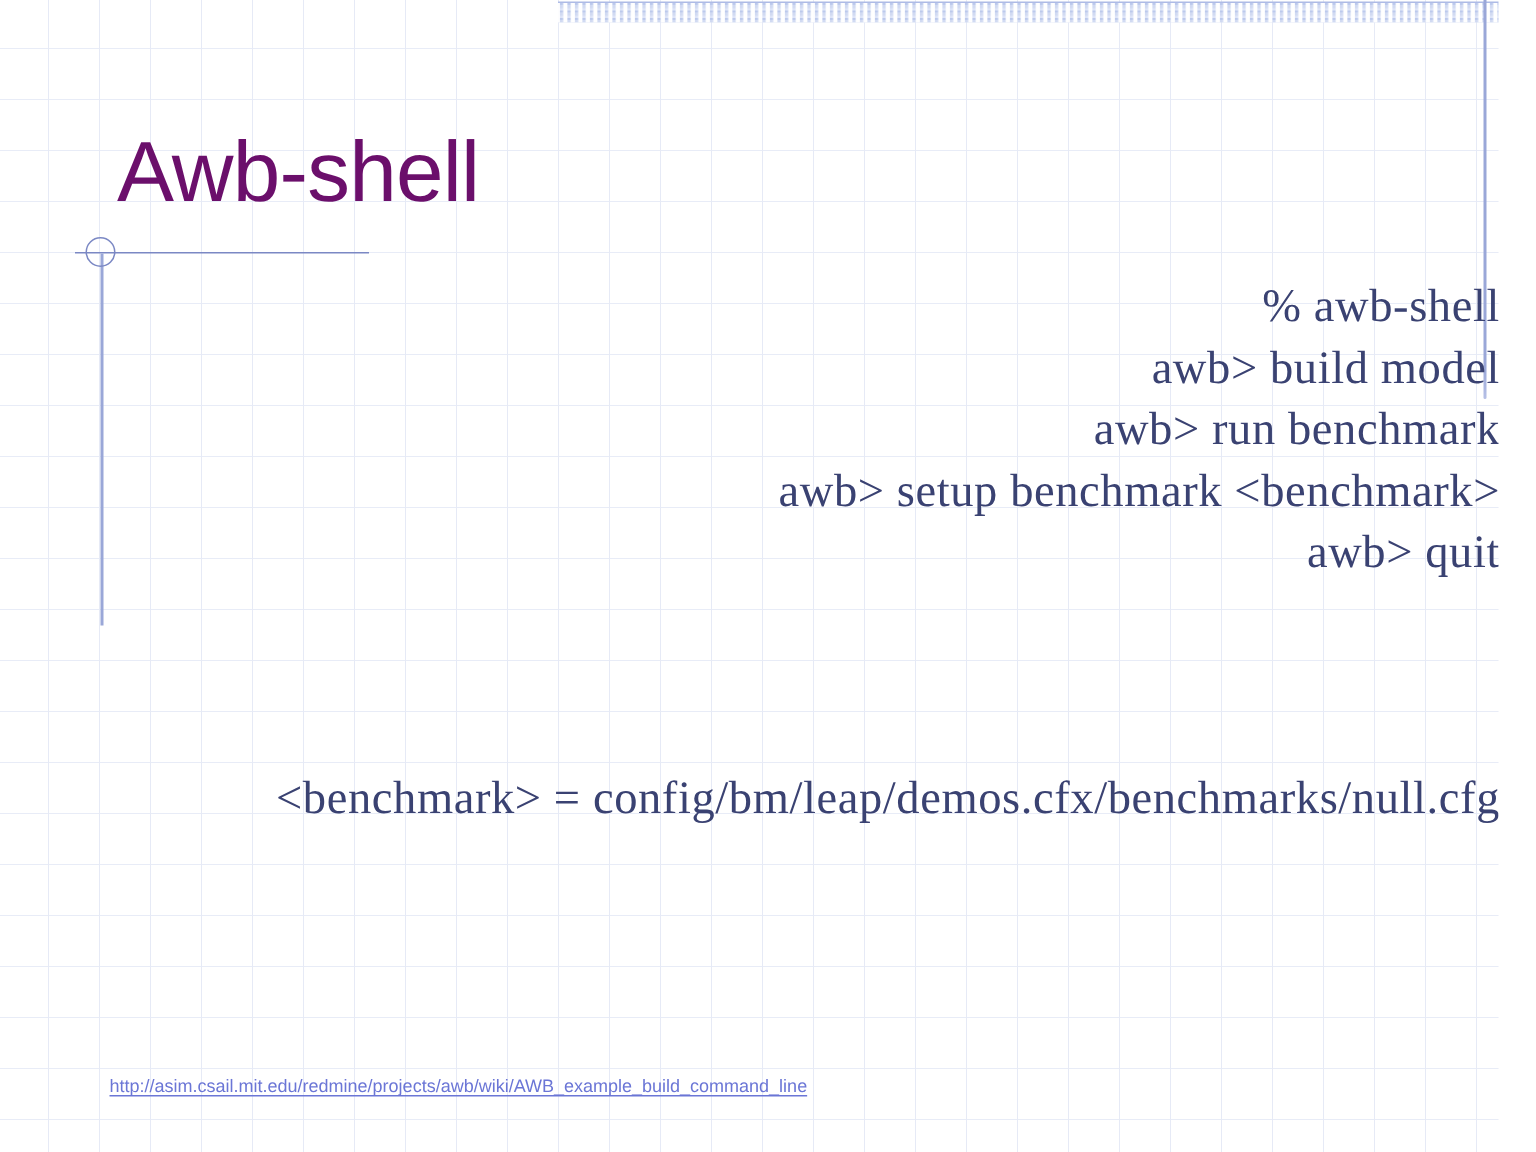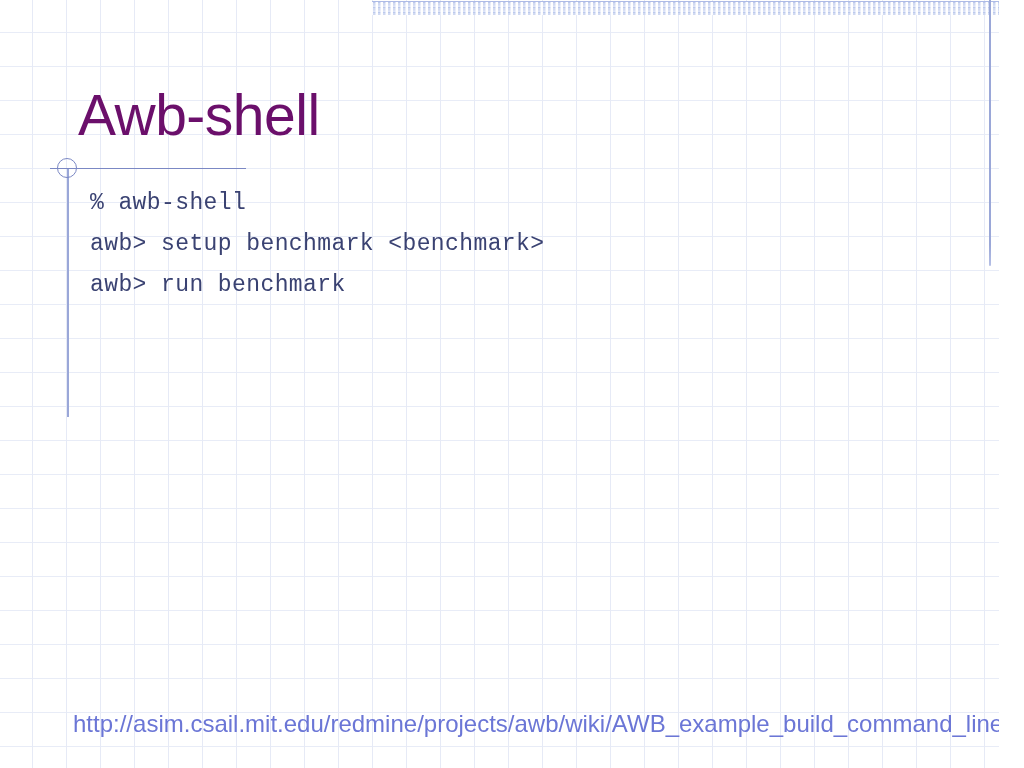--- a/index.html
+++ b/index.html
@@ -14,20 +14,21 @@
     height: 768px;
     overflow: hidden;
     background-color: #ffffff;
     
     background-image:
       linear-gradient(to right, #e6eaf6 1px, transparent 1px),
       linear-gradient(to bottom, #e8ecf7 1px, transparent 1px);
     background-size: 34px 34px;
     background-position: -2px -2px;
     font-family: "Liberation Sans", sans-serif;
+    text-align: right;
   }
 
   
   .top-band {
     position: absolute;
     left: 372px;
     top: 2px;
     width: 652px;
     height: 13px;
     background-color: #cfd9f2;
@@ -101,42 +102,43 @@
   }
 
   
   .body-block {
     position: absolute;
     left: 90px;
     top: 183px;
     width: 910px;
   }
   .code-line {
-    font-family: Liberation Mono, monospace;
-    font-size: 23px;
+    font-family: Liberation Serif, serif;
+    font-size: 31px;
     line-height: 41px;
     color: #3a4272;
     white-space: pre;
     letter-spacing: 0.4px;
   }
   .code-line.blank {
     height: 41px;
   }
 
   
   .link-row {
     position: absolute;
     left: 73px;
     top: 712px;
   }
   .footer-link {
     font-family: "Liberation Sans", sans-serif;
-    font-size: 24px;
+    font-size: 12px;
     line-height: 24px;
     color: #6b76d6;
+    text-decoration: underline;
     text-underline-offset: 2px;
     white-space: nowrap;
     cursor: pointer;
   }
 </style>
 </head>
 <body>
 
 <div id="slide">
 
@@ -145,24 +147,27 @@
   <div class="right-rule"></div>
 
   <div class="title">Awb-shell</div>
 
   <div class="rule-h"></div>
   <div class="rule-v"></div>
   <div class="rule-circle"></div>
 
   <div class="body-block">
     <div class="code-line">% awb-shell</div>
+    <div class="code-line">awb&gt; build model</div>
+    <div class="code-line">awb&gt; run benchmark</div>
     <div class="code-line">awb&gt; setup benchmark &lt;benchmark&gt;</div>
-    <div class="code-line">awb&gt; run benchmark</div>
+    <div class="code-line">awb&gt; quit</div>
     <div class="code-line blank"></div>
     <div class="code-line blank"></div>
     <div class="code-line blank"></div>
+    <div class="code-line">&lt;benchmark&gt; = config/bm/leap/demos.cfx/benchmarks/null.cfg</div>
   </div>
 
   <div class="link-row">
     <span class="footer-link">http://asim.csail.mit.edu/redmine/projects/awb/wiki/AWB_example_build_command_line</span>
   </div>
 
 </div>
 
 </body></html>

